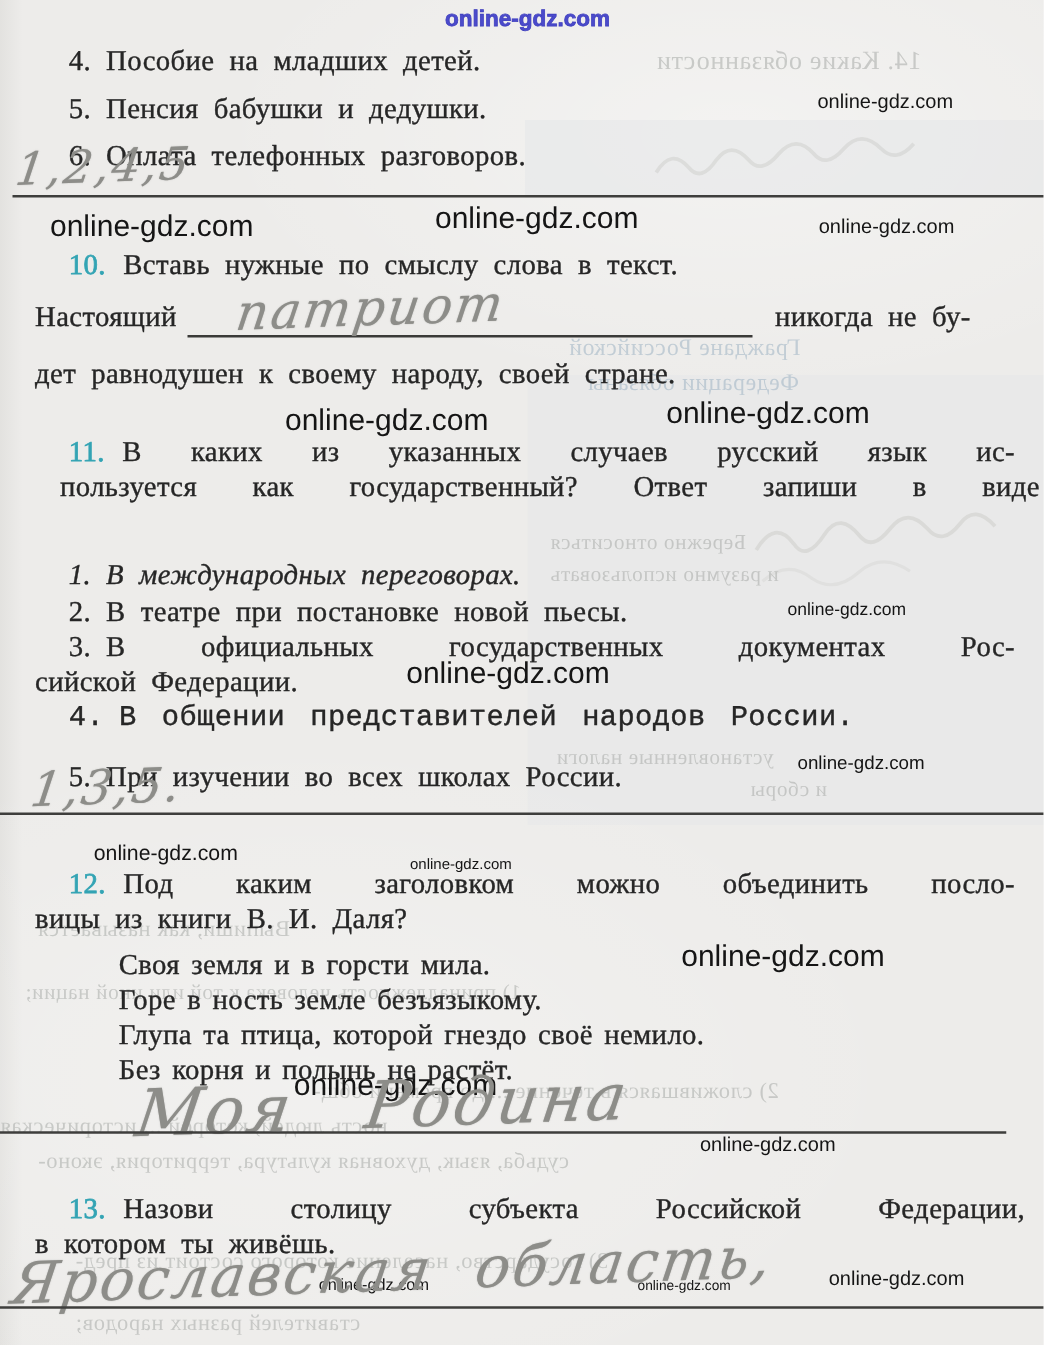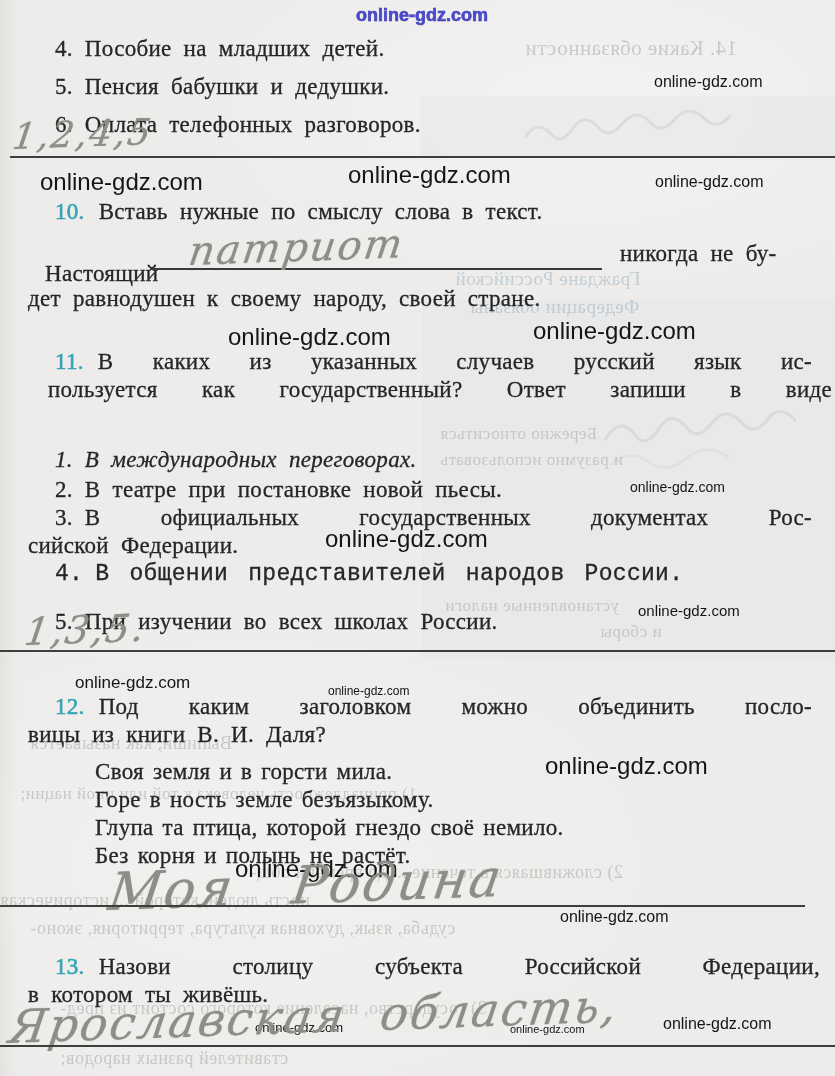--- a/index.html
+++ b/index.html
@@ -139,21 +139,21 @@
   <div class="line" style="left:55px;top:112px;">
     <span class="optnum">6.</span><span>Оплата телефонных разговоров.</span>
   </div>
 
   <div class="hw" style="left:10px;top:116px;font-size:36px;">1,2,4,5</div>
   <div class="rule" style="left:10px;top:156px;width:825px;"></div>
 
   <div class="line" style="left:55px;top:199px;">
     <span class="tasknum">10.</span><span>Вставь нужные по смыслу слова в текст.</span>
   </div>
-  <div class="line" style="left:45px;top:241px;margin-top:20px;">Настоящий</div>
+  <div class="line" style="left:28px;top:241px;">Настоящий</div>
   <div class="blank" style="left:150px;top:268px;width:452px;"></div>
   <div class="hw" style="left:186px;top:228px;font-size:40px;">патриот</div>
   <div class="line" style="left:28px;top:286px;">дет равнодушен к своему народу, своей стране.</div>
   <div class="line" style="left:620px;top:241px;">никогда не бу-</div>
 
   <div class="line just" style="left:55px;top:349px;width:757px;">
     <span class="tasknum">11.</span><span>В каких из указанных случаев русский язык ис-</span>
   </div>
   <div class="line just" style="left:28px;top:377px;width:784px;margin-left:20px;">пользуется как государственный? Ответ запиши в виде</div>
 

